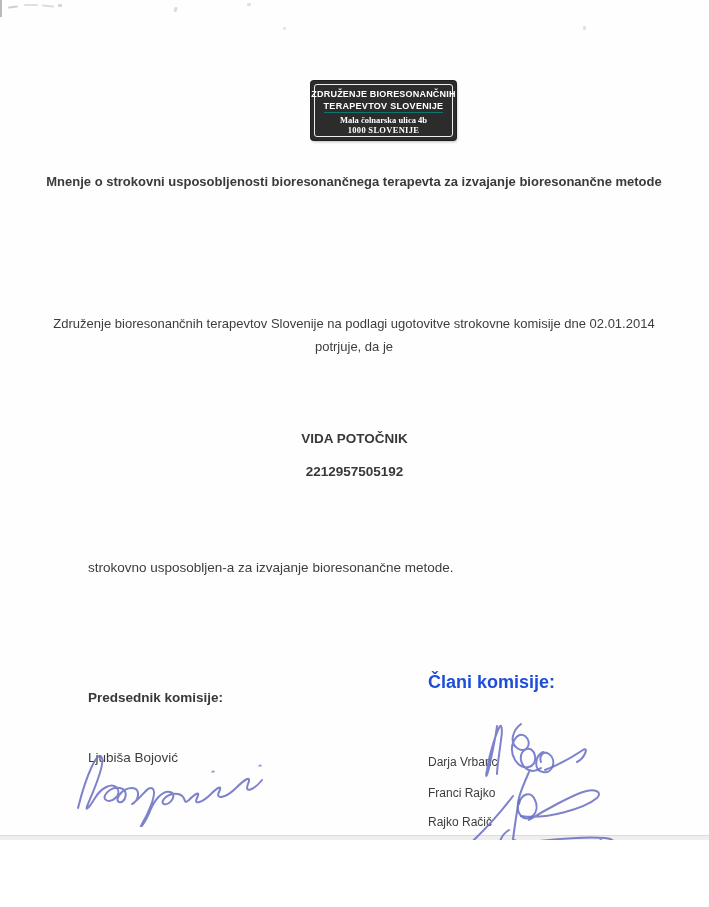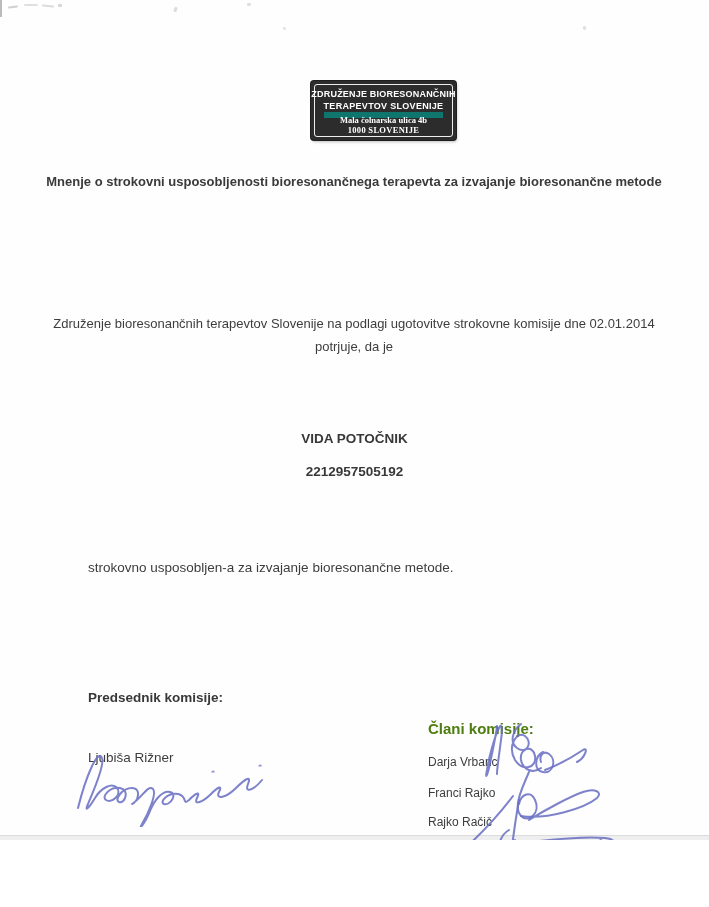--- a/index.html
+++ b/index.html
@@ -17,38 +17,38 @@
     background:#2c2c2c;border-radius:3px;
     box-shadow:0 0 0 1px #1f1f1f, 1px 2px 3px rgba(0,0,0,0.25);
     text-align:center;color:#ffffff;
   }
   .stamp-inner-border{
     position:absolute;inset:3px;border:1.4px solid rgba(255,255,255,0.92);
     border-radius:3px;pointer-events:none;
   }
   .stamp-line1{font-size:9px;font-weight:bold;letter-spacing:.2px;margin-top:8px;line-height:11px;}
   .stamp-line2{font-size:9px;font-weight:bold;letter-spacing:.3px;line-height:12px;}
-  .stamp-line2 span{border-bottom:6px solid #0f766e;padding-bottom:1px;}
+  .stamp-line2 span{border-bottom:1px solid #0f766e;padding-bottom:1px;}
   .stamp-line3{font-family:"Liberation Serif", serif;font-size:8.5px;font-weight:bold;margin-top:3px;line-height:10px;}
   .stamp-line4{font-family:"Liberation Serif", serif;font-size:8.5px;font-weight:bold;line-height:11px;letter-spacing:.3px;}
   
   .doc-title{
     position:absolute;left:44px;top:170px;width:620px;
     text-align:center;font-size:13px;font-weight:bold;line-height:23px;color:#3a3a3a;
   }
   .doc-intro{
     position:absolute;left:44px;top:312px;width:620px;
     text-align:center;font-size:13px;line-height:23px;color:#3d3d3d;
   }
   .holder-name{position:absolute;left:0;top:431px;width:709px;text-align:center;font-size:13.5px;font-weight:bold;color:#383838;}
   .holder-id{position:absolute;left:0;top:464px;width:709px;text-align:center;font-size:13.5px;font-weight:bold;color:#383838;}
   .holder-address{position:absolute;left:0;top:497px;width:709px;text-align:center;font-size:13.5px;font-weight:bold;color:#383838;}
   .statement{position:absolute;left:88px;top:560px;font-size:13.5px;color:#3d3d3d;}
   .label-president{position:absolute;left:88px;top:690px;font-size:13.5px;font-weight:bold;color:#383838;}
-  .label-members{position:absolute;left:428px;top:720px;font-size:15px;font-weight:bold;color:#4d7c0f;}
+  .label-members{position:absolute;left:428px;top:672px;font-size:18px;font-weight:bold;color:#1d4ed8;}
   .president-name{position:absolute;left:88px;top:750px;font-size:13.5px;color:#3d3d3d;}
   .member-name{position:absolute;left:428px;font-size:12px;color:#3d3d3d;}
   .member-0{top:755px;} .member-1{top:786px;} .member-2{top:815px;} .member-3{top:845px;}
   
   .sig{position:absolute;pointer-events:none;}
   .sig path{fill:none;stroke:#6b71c4;stroke-width:2;stroke-linecap:round;stroke-linejoin:round;opacity:.88;}
   .sig .thin{stroke-width:1.4;opacity:.75;}
   
   .artifact{position:absolute;background:#9a9a9a;opacity:.45;}
   .edge-line-left{left:0;top:0;width:2px;height:17px;background:#8d8d8d;opacity:.6;}
@@ -87,21 +87,21 @@
   <div class="doc-intro">Združenje bioresonančnih terapevtov Slovenije na podlagi ugotovitve strokovne komisije dne 02.01.2014 potrjuje, da je</div>
 
   <div class="holder-name">VIDA POTOČNIK</div>
   <div class="holder-id">2212957505192</div>
 
   <div class="statement">strokovno usposobljen-a za izvajanje bioresonančne metode.</div>
 
   <div class="label-president">Predsednik komisije:</div>
   <div class="label-members">Člani komisije:</div>
 
-  <div class="president-name">Ljubiša Rižner</div>
+  <div class="president-name">Ljubiša Bojović</div>
 
   <svg class="sig" style="left:62px;top:742px;" width="250" height="85" viewBox="0 0 250 85">
     <path d="M16 66 C24 34 36 6 40 16 C43 24 30 52 26 62 C22 71 27 66 33 56 C39 46 50 40 55 46 C60 52 50 62 44 58 C39 55 48 44 58 46 C68 48 63 62 57 60 C52 58 60 46 70 46 C80 46 76 60 70 62 C80 56 86 42 91 47 C95 52 86 72 80 82 C76 89 82 83 88 69 C92 59 100 48 108 50 C116 52 108 64 102 62 C97 60 106 50 116 52 C126 54 120 64 127 58 C133 52 139 48 135 56 C131 64 141 60 149 52 C155 46 161 42 157 50 C153 58 164 56 174 46 C182 38 190 32 186 42 C182 52 192 48 200 38"></path>
     <path class="thin" d="M150 30 C151 29 152 29 152 30"></path>
     <path class="thin" d="M197 24 C198 23 199 23 199 24"></path>
   </svg>
 
   <div class="member-name member-0">Darja Vrbanc</div>
   <div class="member-name member-1">Franci Rajko</div>
   <div class="member-name member-2">Rajko Račič</div>

